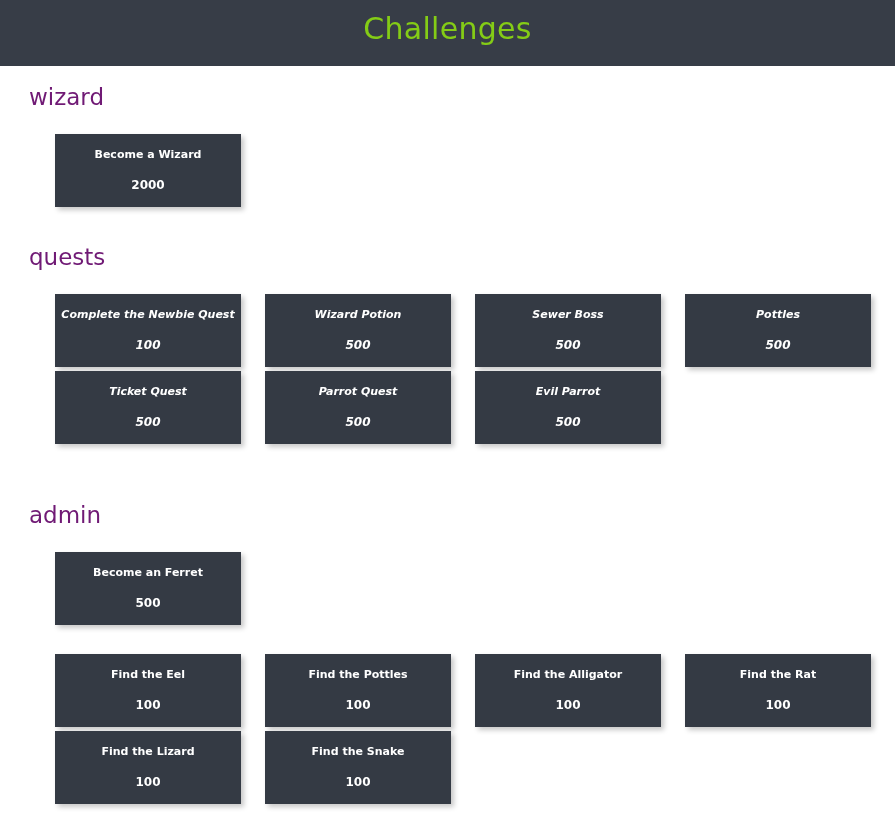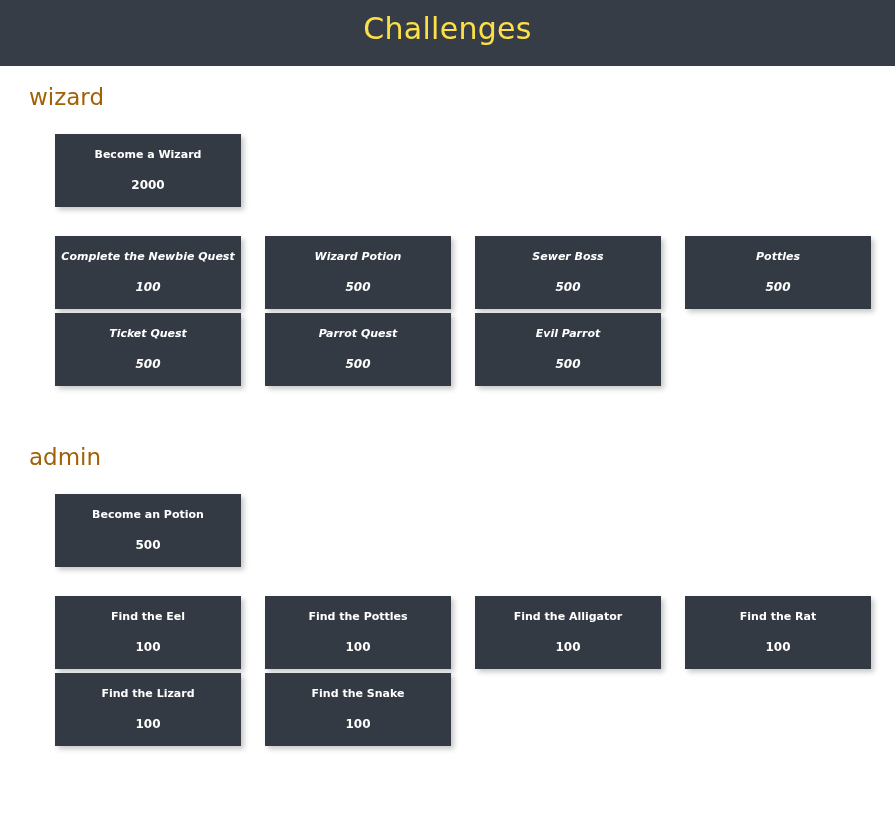--- a/index.html
+++ b/index.html
@@ -24,40 +24,40 @@
   
   .page-header {
     width: 895px;
     height: 66px;
     background: #373d47;
     display: flex;
     align-items: center;
     justify-content: center;
   }
   .page-header .title {
-    color: #fde047;
+    color: #84cc16;
     font-size: 30px;
     font-weight: 400;
     letter-spacing: 0.3px;
     line-height: 1;
     padding-bottom: 8px;
     font-family: "DejaVu Sans", "Liberation Sans", sans-serif;
   }
 
   
   .content {
     padding: 0;
   }
 
   .section { }
 
   .section-heading {
     font-size: 23px;
     font-weight: 400;
-    color: #a16207;
+    color: #701a75;
     margin: 0;
     padding: 0 0 0 29px;
     line-height: 1;
     font-family: "DejaVu Sans", "Liberation Sans", sans-serif;
   }
 
   .card-grid {
     display: flex;
     flex-wrap: wrap;
     padding-left: 55px;
@@ -126,20 +126,21 @@
       <h2 class="section-heading">wizard</h2>
       <div class="card-grid">
         <div class="card">
           <div class="card-title">Become a Wizard</div>
           <div class="card-value">2000</div>
         </div>
       </div>
     </section>
 
     <section class="section" id="sec-quests">
+      <h2 class="section-heading">quests</h2>
       <div class="card-grid">
         <div class="card">
           <div class="card-title">Complete the Newbie Quest</div>
           <div class="card-value">100</div>
         </div>
         <div class="card">
           <div class="card-title">Wizard Potion</div>
           <div class="card-value">500</div>
         </div>
         <div class="card">
@@ -162,21 +163,21 @@
           <div class="card-title">Evil Parrot</div>
           <div class="card-value">500</div>
         </div>
       </div>
     </section>
 
     <section class="section" id="sec-admin">
       <h2 class="section-heading">admin</h2>
       <div class="card-grid">
         <div class="card">
-          <div class="card-title">Become an Potion</div>
+          <div class="card-title">Become an Ferret</div>
           <div class="card-value">500</div>
         </div>
       </div>
     </section>
 
     <section class="section" id="sec-explore">
       <div class="card-grid">
         <div class="card">
           <div class="card-title">Find the Eel</div>
           <div class="card-value">100</div>

